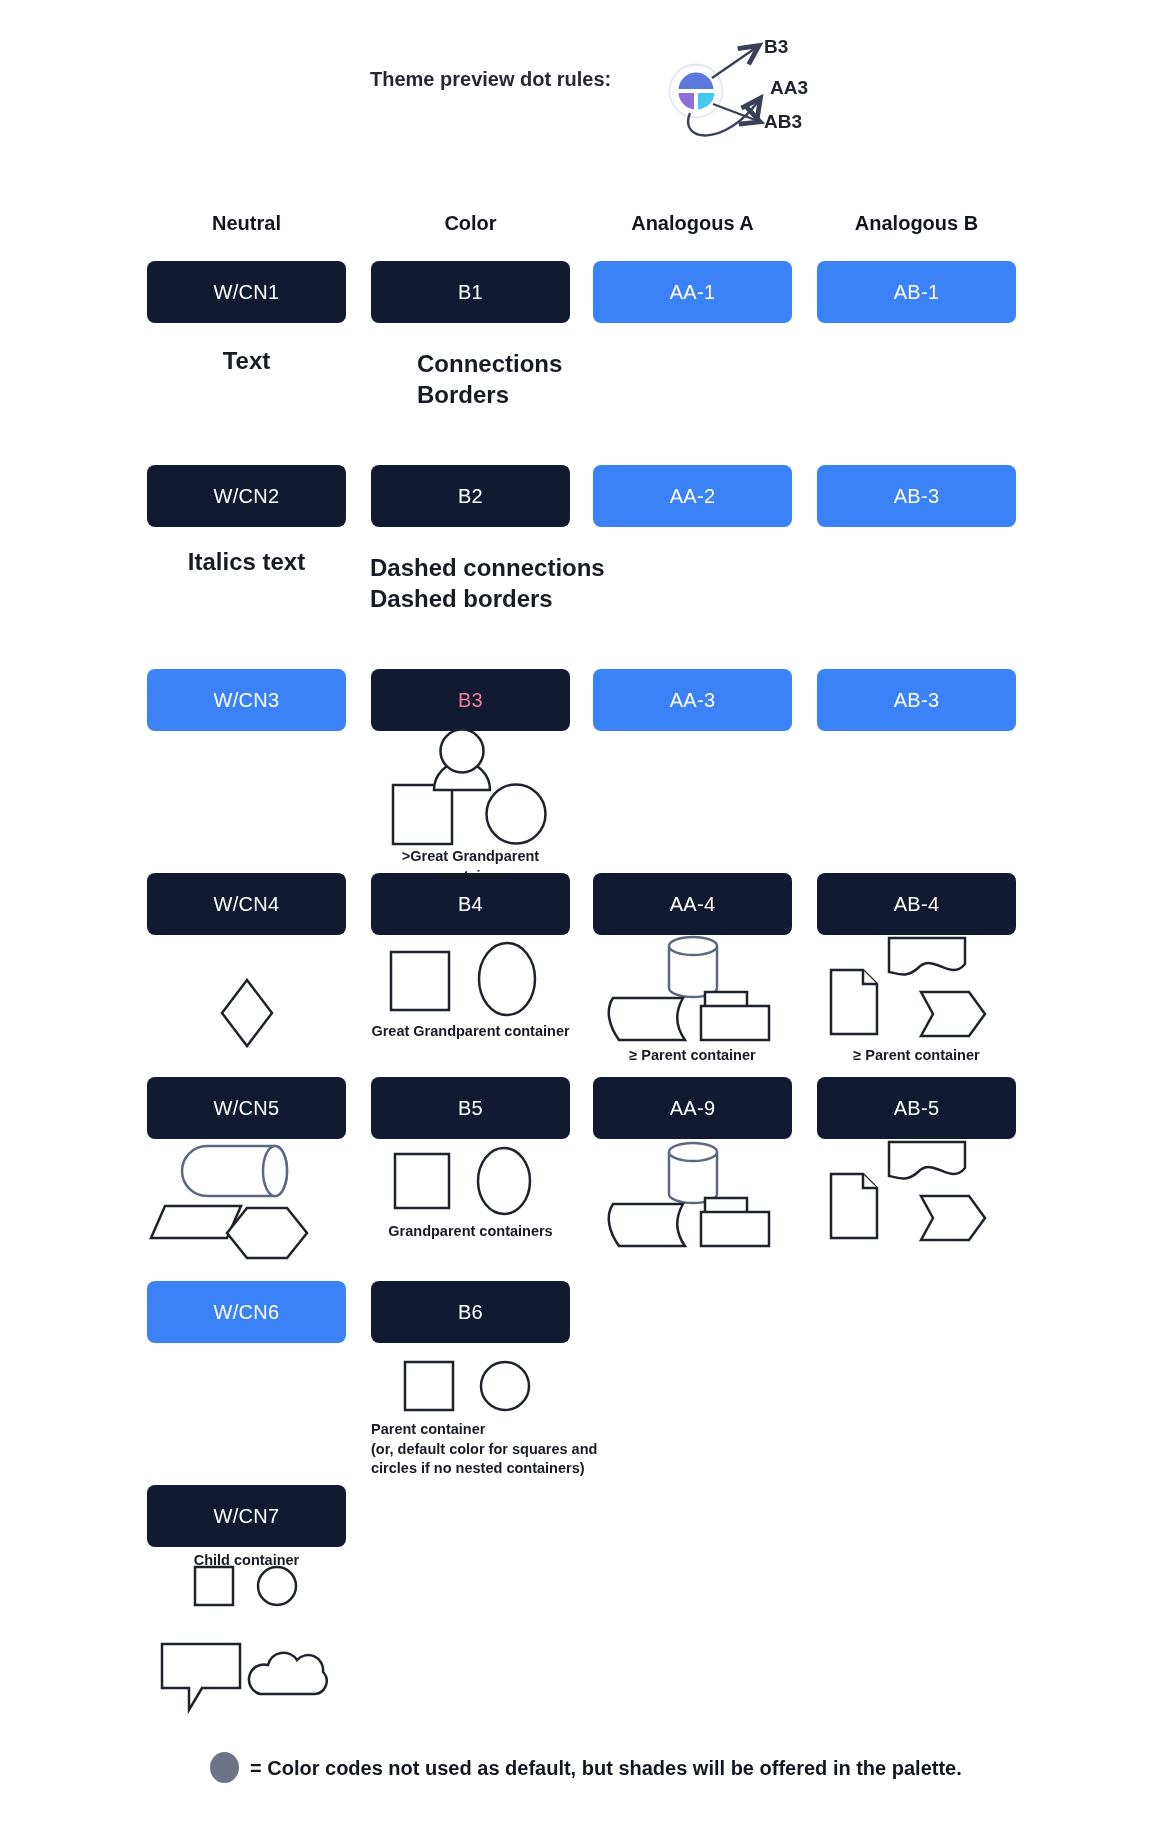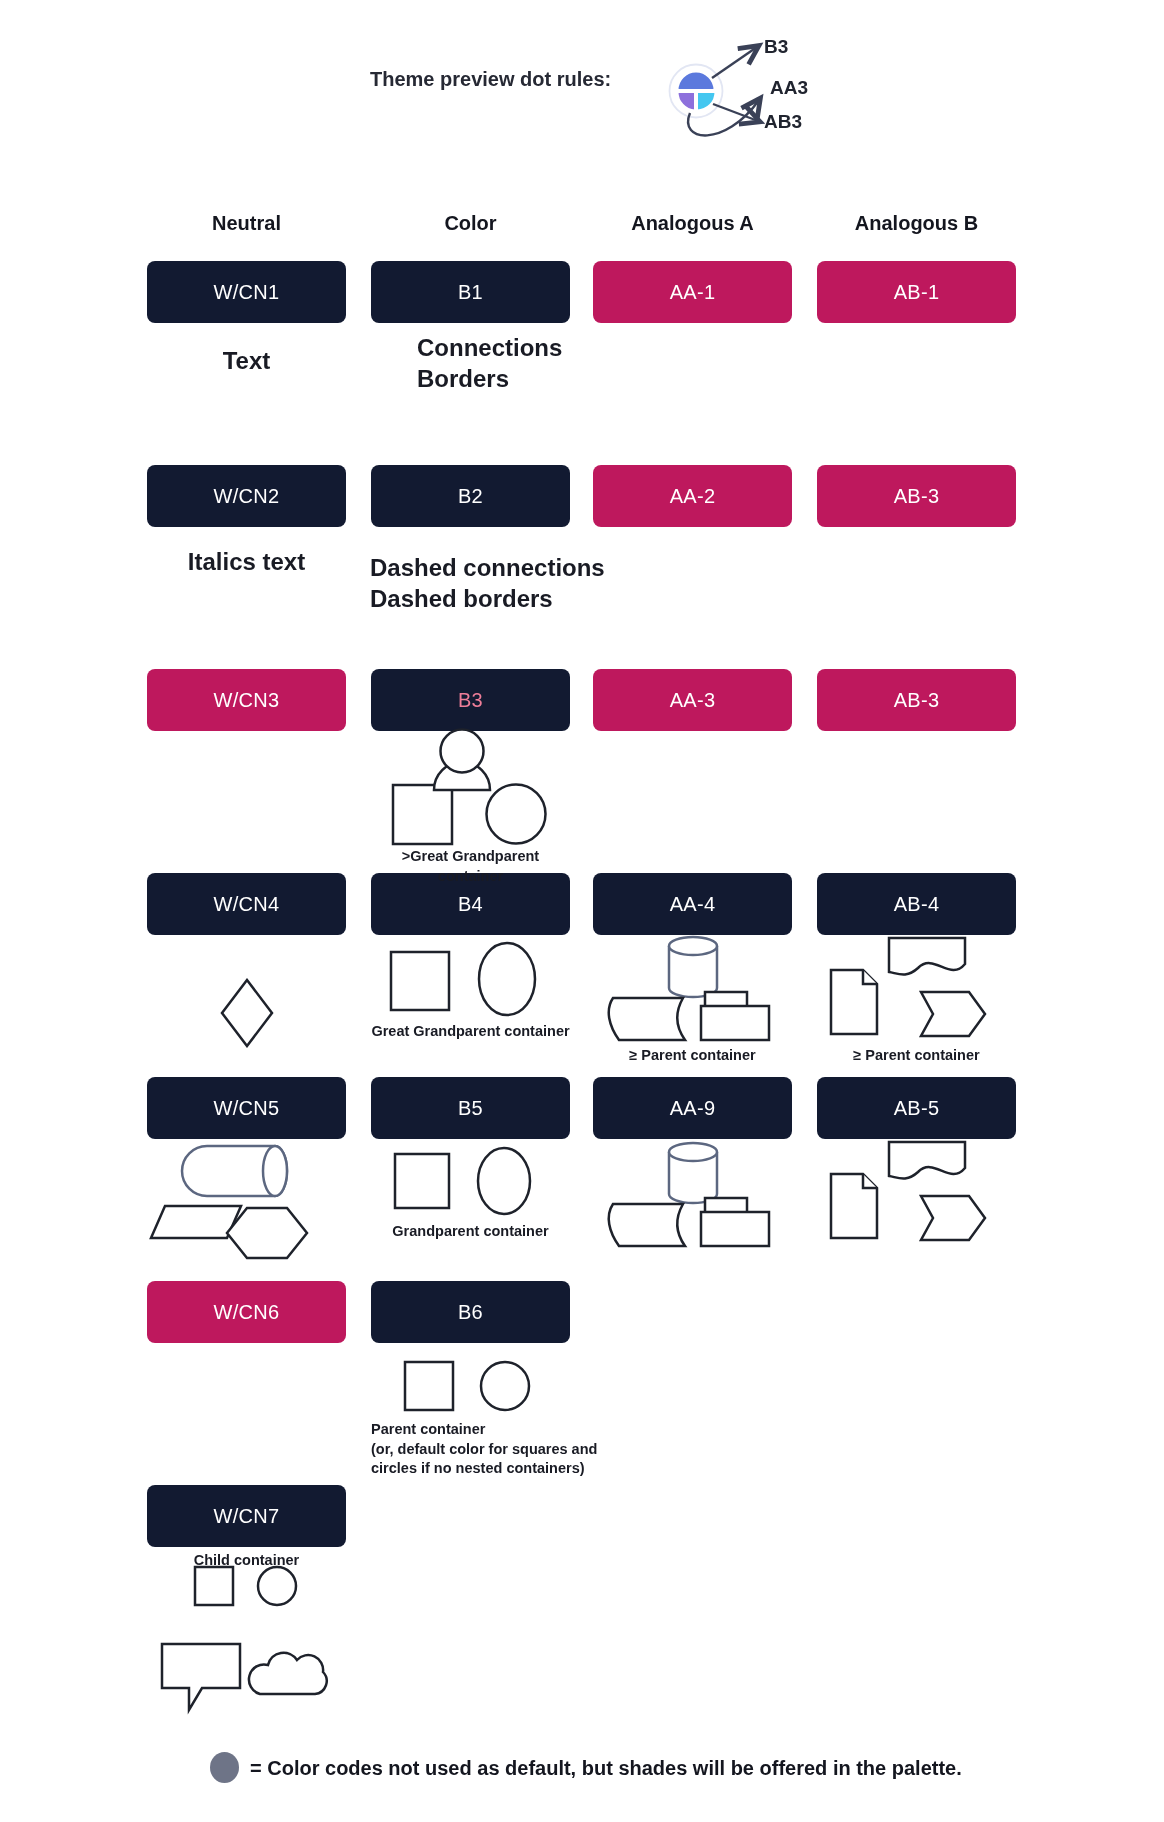--- a/index.html
+++ b/index.html
@@ -5,21 +5,21 @@
   html,body{margin:0;padding:0;background:#ffffff;}
   #canvas{position:relative;width:1164px;height:1822px;background:#fff;overflow:hidden;
           font-family:"Liberation Sans", sans-serif;color:#191b24;}
   .abs{position:absolute;}
   .title{position:absolute;left:370px;top:68px;font-size:20px;font-weight:600;color:#262934;}
   .legend-label{position:absolute;font-size:19px;font-weight:600;color:#20242f;}
   .hdr{position:absolute;top:212px;width:199px;text-align:center;font-size:20px;font-weight:700;color:#14161f;}
   .btn{position:absolute;width:199px;height:62px;border-radius:8px;display:flex;align-items:center;
        justify-content:center;font-size:20px;font-weight:400;color:#fff;letter-spacing:.3px;}
   .btn.dark{background:#121a31;}
-  .btn.gray{background:#be185d;}
+  .btn.gray{background:#3b82f6;}
   .btn.pink-label{color:#ef7e99;}
   .c1{left:147px}.c2{left:371px}.c3{left:593px}.c4{left:817px}
   .r1{top:261px}.r2{top:465px}.r3{top:669px}.r4{top:873px}.r5{top:1077px}.r6{top:1281px}.r7{top:1485px}
   .cap{position:absolute;font-weight:700;color:#191b24;}
   .cap-lg{font-size:24px;line-height:31px;}
   .cap-sm{font-size:14.5px;line-height:19.5px;}
   .cap-center{width:199px;text-align:center;}
   .shape{stroke:#1e222b;stroke-width:2.5;fill:#fff;}
   .shape-blue{stroke:#5c6780;stroke-width:2.5;fill:#fff;}
   .arrow{stroke:#3a4157;stroke-width:2.4;fill:none;}
@@ -77,21 +77,21 @@
   <div class="btn dark c3 r4">AA-4</div>
   <div class="btn dark c3 r5">AA-9</div>
 
   <div class="btn gray c4 r1">AB-1</div>
   <div class="btn gray c4 r2">AB-3</div>
   <div class="btn gray c4 r3">AB-3</div>
   <div class="btn dark c4 r4">AB-4</div>
   <div class="btn dark c4 r5">AB-5</div>
 
   <div class="cap cap-lg cap-center c1" style="top:345px">Text</div>
-  <div class="cap cap-lg" style="left:417px;top:332px">
+  <div class="cap cap-lg" style="left:417px;top:348px">
     <div>Connections</div>
     <div>Borders</div>
   </div>
 
   <div class="cap cap-lg cap-center c1" style="top:546px">Italics text</div>
   <div class="cap cap-lg" style="left:370px;top:552px">
     <div>Dashed connections</div>
     <div>Dashed borders</div>
   </div>
 
@@ -134,21 +134,21 @@
     <path class="shape-blue" d="M60,4 H128 A12,25 0 0 1 128,54 H60 A25,25 0 0 1 60,4 Z"></path>
     <ellipse class="shape-blue" cx="128" cy="29" rx="12" ry="25"></ellipse>
     <polygon class="shape" points="4,96 18,64 94,64 80,96"></polygon>
     <polygon class="shape" points="100,66 140,66 160,91 140,116 100,116 80,91"></polygon>
   </svg>
 
   <svg class="abs" style="left:371px;top:1146px" width="199" height="72">
     <rect class="shape" x="24" y="8" width="54" height="54"></rect>
     <ellipse class="shape" cx="133" cy="35" rx="26" ry="33"></ellipse>
   </svg>
-  <div class="cap cap-sm cap-center c2" style="top:1222px">Grandparent container</div>
+  <div class="cap cap-sm cap-center c2" style="top:1222px">Grandparent containers</div>
 
   <svg class="abs" style="left:593px;top:1140px" width="199" height="108">
     <path class="shape-blue" d="M76,12 V54 A24,9 0 0 0 124,54 V12"></path>
     <ellipse class="shape-blue" cx="100" cy="12" rx="24" ry="9"></ellipse>
     <path class="shape" d="M20,64 H90 C82,78 82,92 92,106 H26 C16,92 12,76 20,64 Z"></path>
     <rect class="shape" x="112" y="58" width="42" height="18"></rect>
     <rect class="shape" x="108" y="72" width="68" height="34"></rect>
   </svg>
 
   <svg class="abs" style="left:817px;top:1134px" width="199" height="112">

